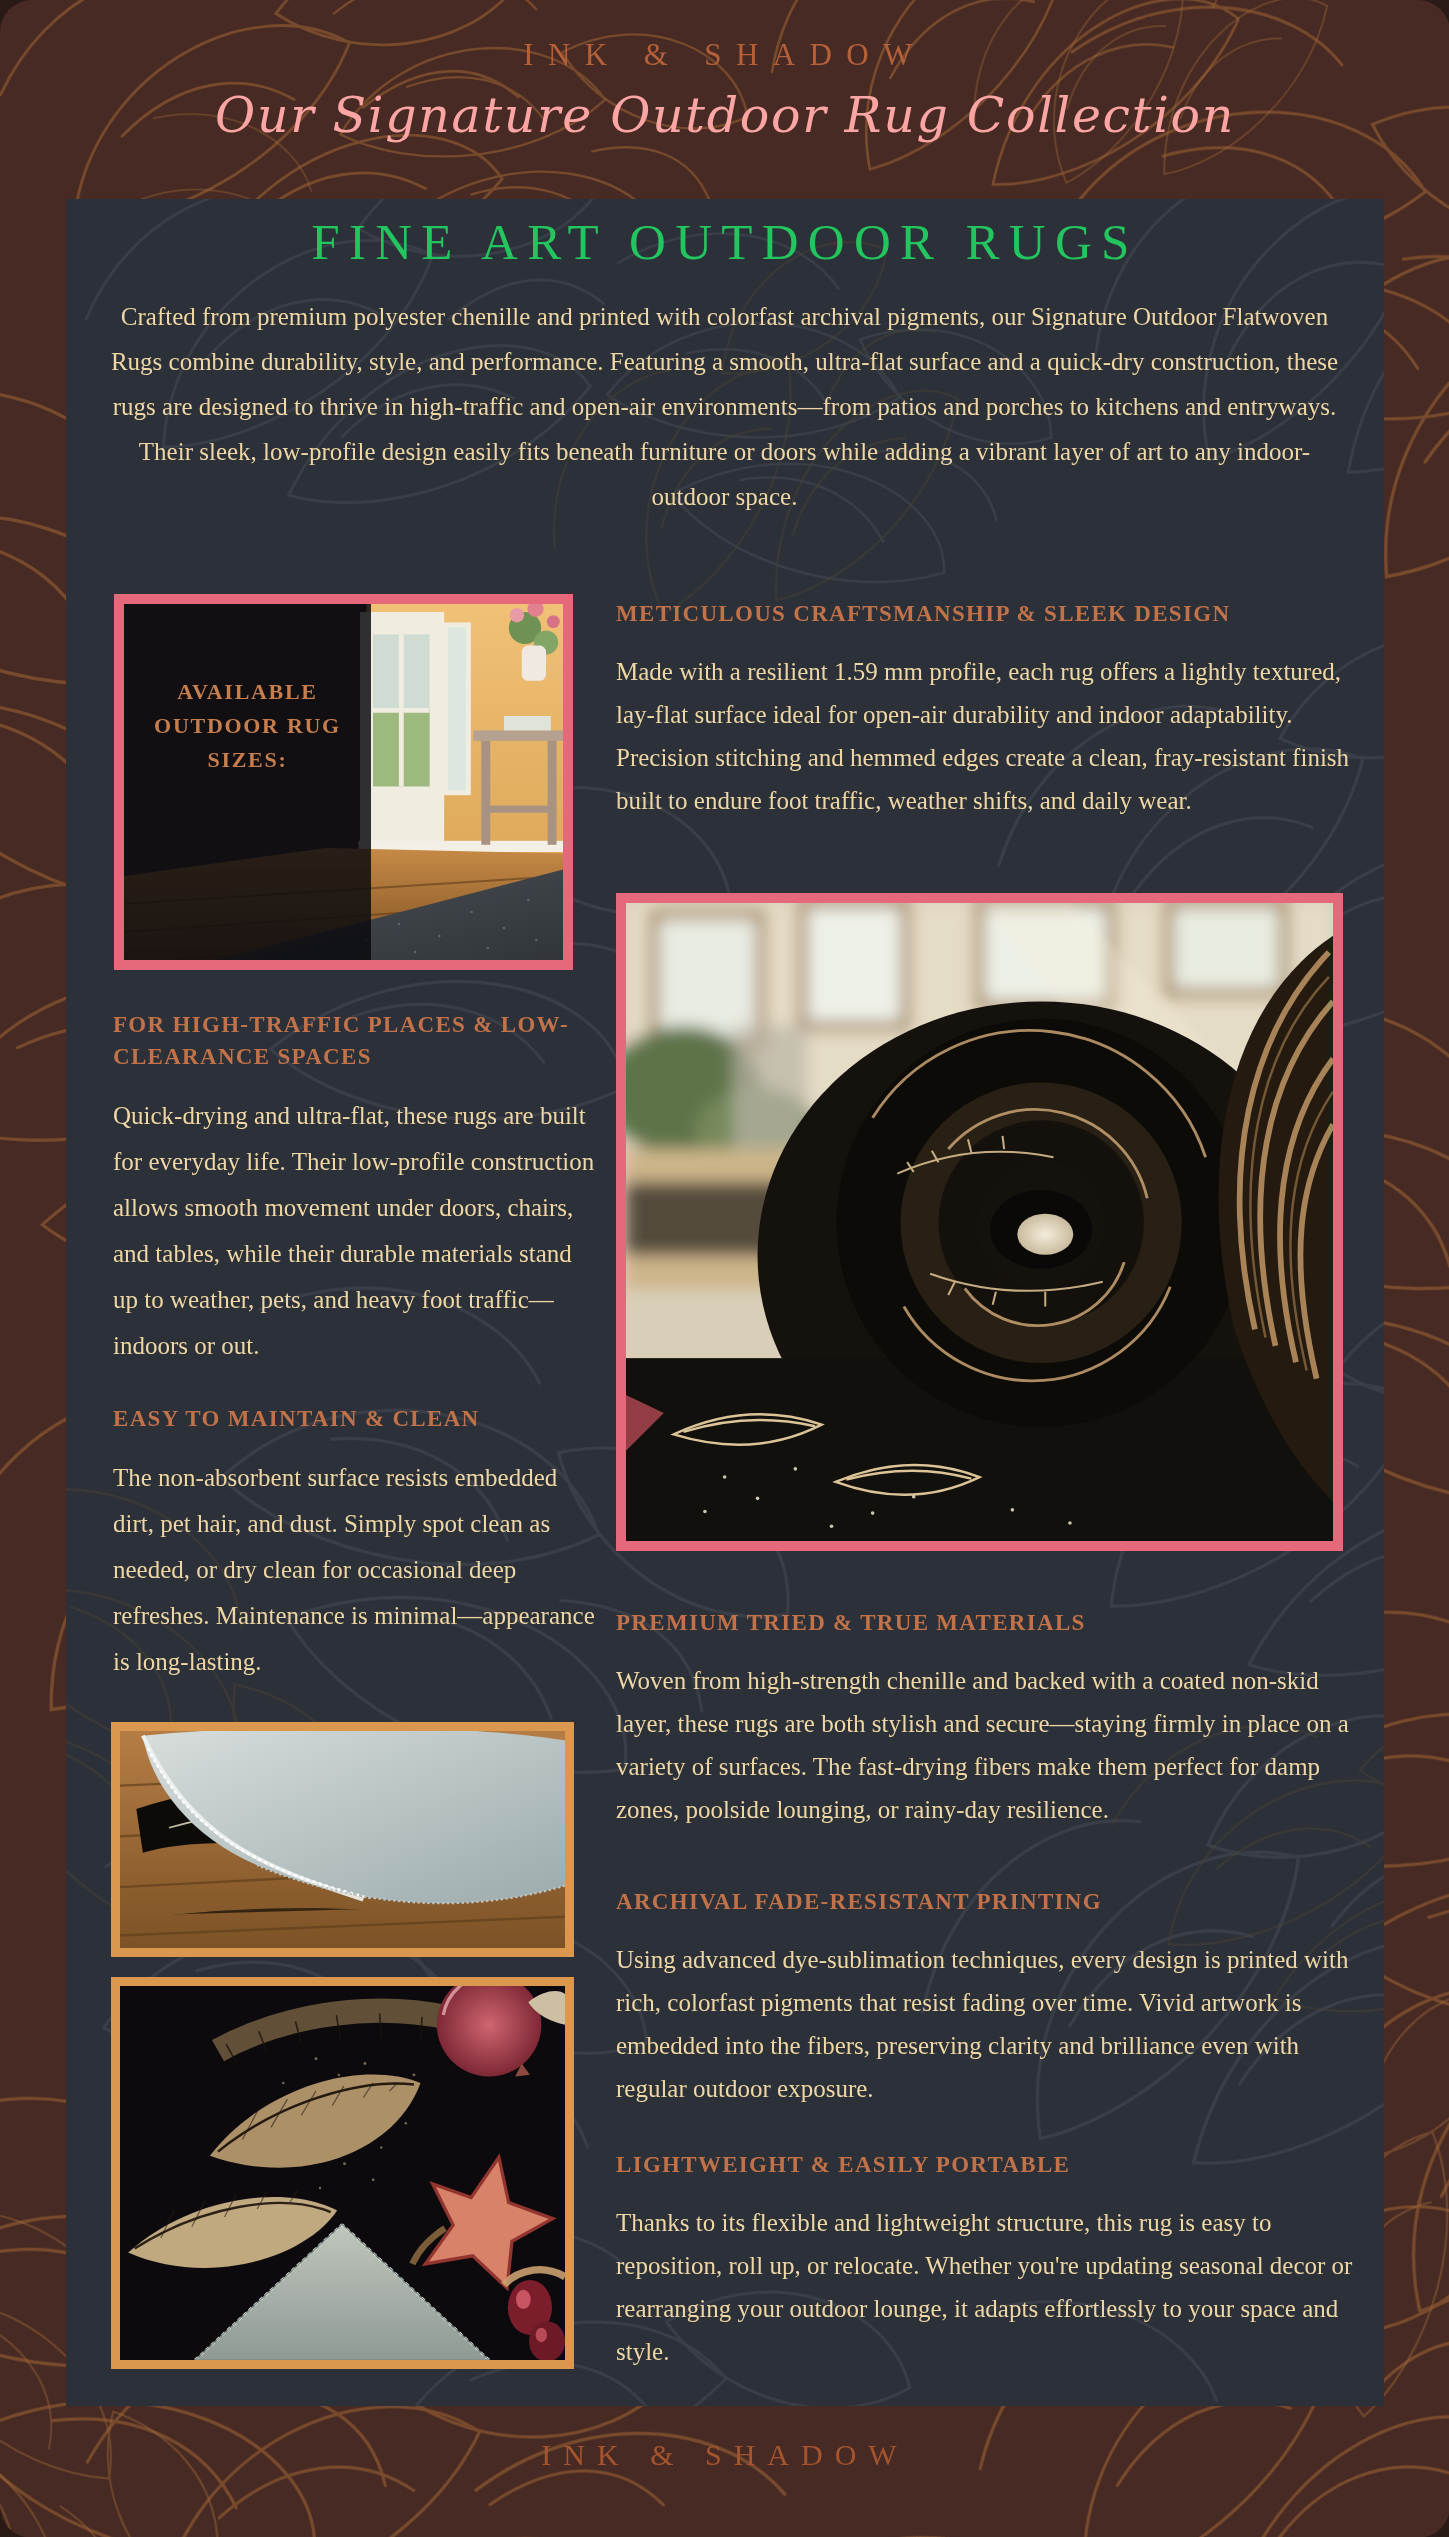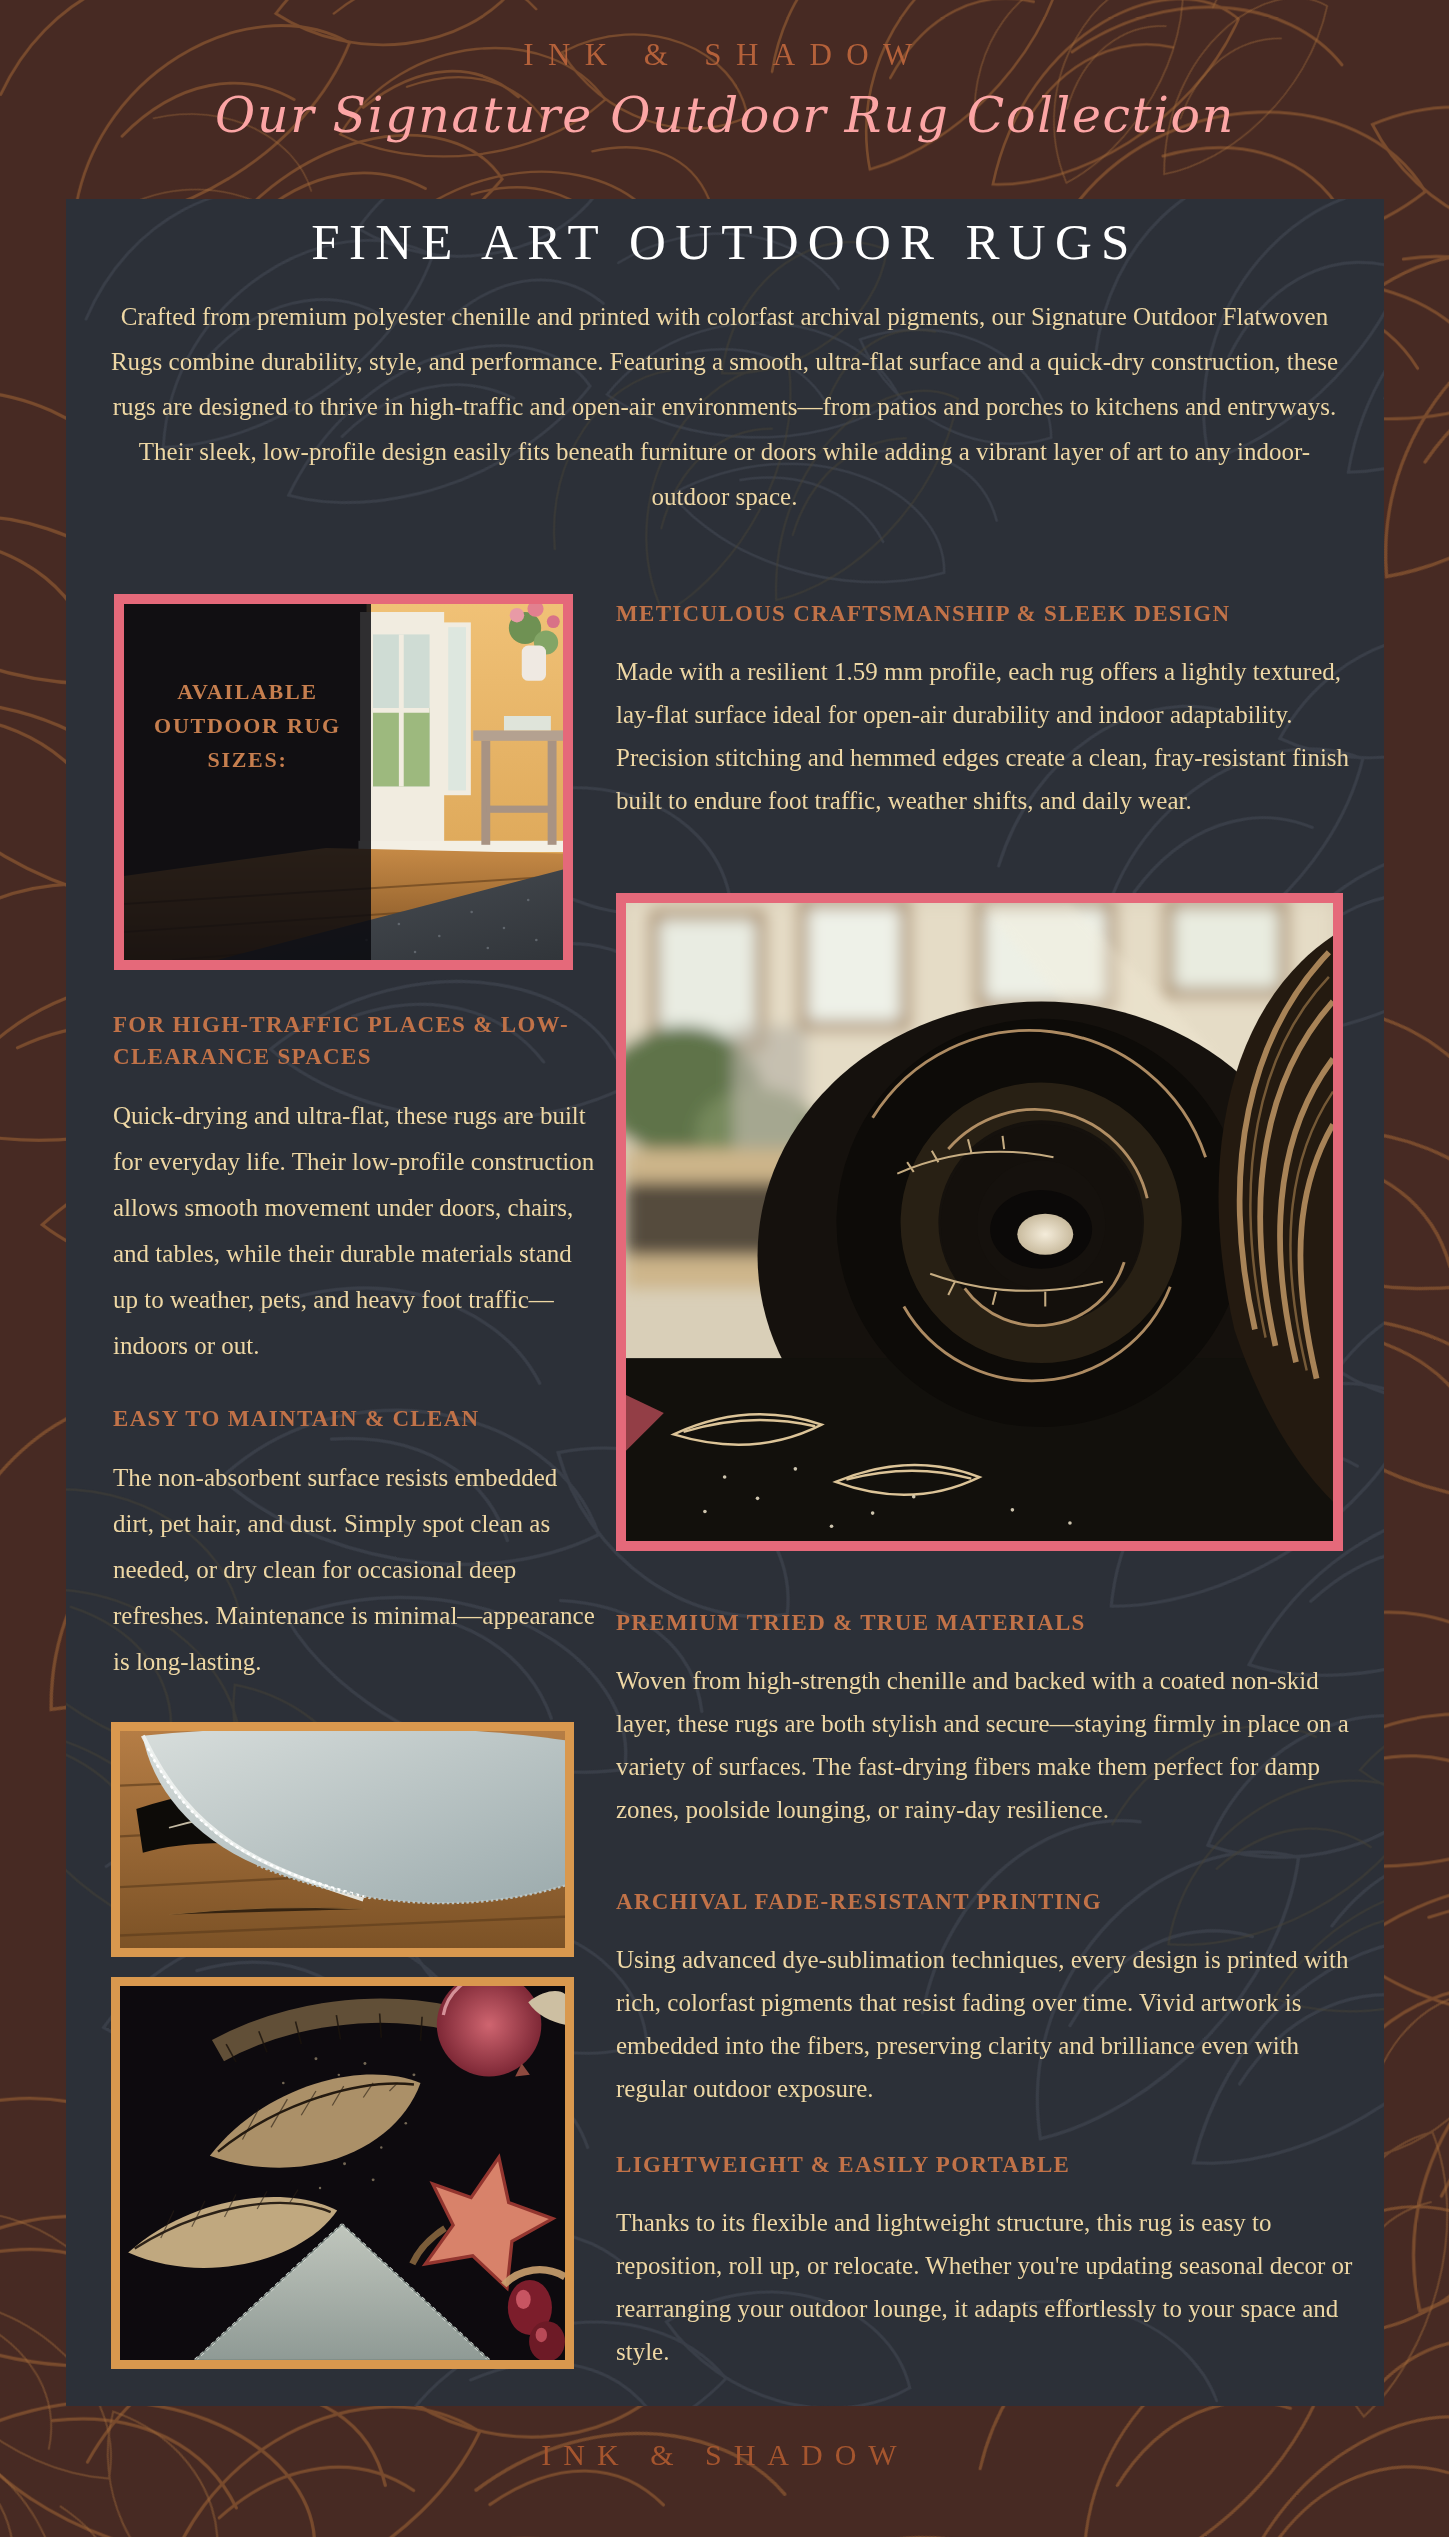--- a/index.html
+++ b/index.html
@@ -1,19 +1,20 @@
 <!DOCTYPE html>
 <html style="font-size:13.5px"><head>
 <meta charset="utf-8">
 <style>
   html,body{margin:0;padding:0;background:#2a1a16;}
   .page{
     position:relative;width:1450px;height:2538px;overflow:hidden;
     background:#472a23;
     font-family:"Liberation Serif","DejaVu Serif",serif;
+    border-radius:32px;
   }
   .pattern{position:absolute;left:0;top:0;pointer-events:none;}
 
   
   .top-header{position:absolute;left:0;top:37px;width:100%;text-align:center;z-index:3;}
   .brand{
     font-size:31px;letter-spacing:14.4px;color:#b4613a;
     font-family:"Liberation Serif",serif;font-weight:400;
   }
   .script-sub{
@@ -23,21 +24,21 @@
 
   
   .card{
     position:absolute;left:66px;top:199px;width:1318px;height:2207px;
     background:#2c3038;z-index:2;overflow:hidden;
   }
   .card-inner{position:relative;width:100%;height:100%;z-index:2;}
 
   .page-title{
     position:absolute;left:0;top:13.5px;width:100%;margin:0;text-align:center;
-    font-size:51px;font-weight:400;letter-spacing:9.3px;color:#ffffff;
+    font-size:51px;font-weight:400;letter-spacing:9.3px;color:#22c55e;
   }
   .intro{
     position:absolute;left:42px;top:95px;width:1233px;margin:0;text-align:center;
     font-size:25px;line-height:45px;color:#eed7a4;
   }
 
   
   .sec{position:absolute;}
   .sec h3{
     margin:0 0 20px 0;font-size:23px;font-weight:700;letter-spacing:1.3px;

